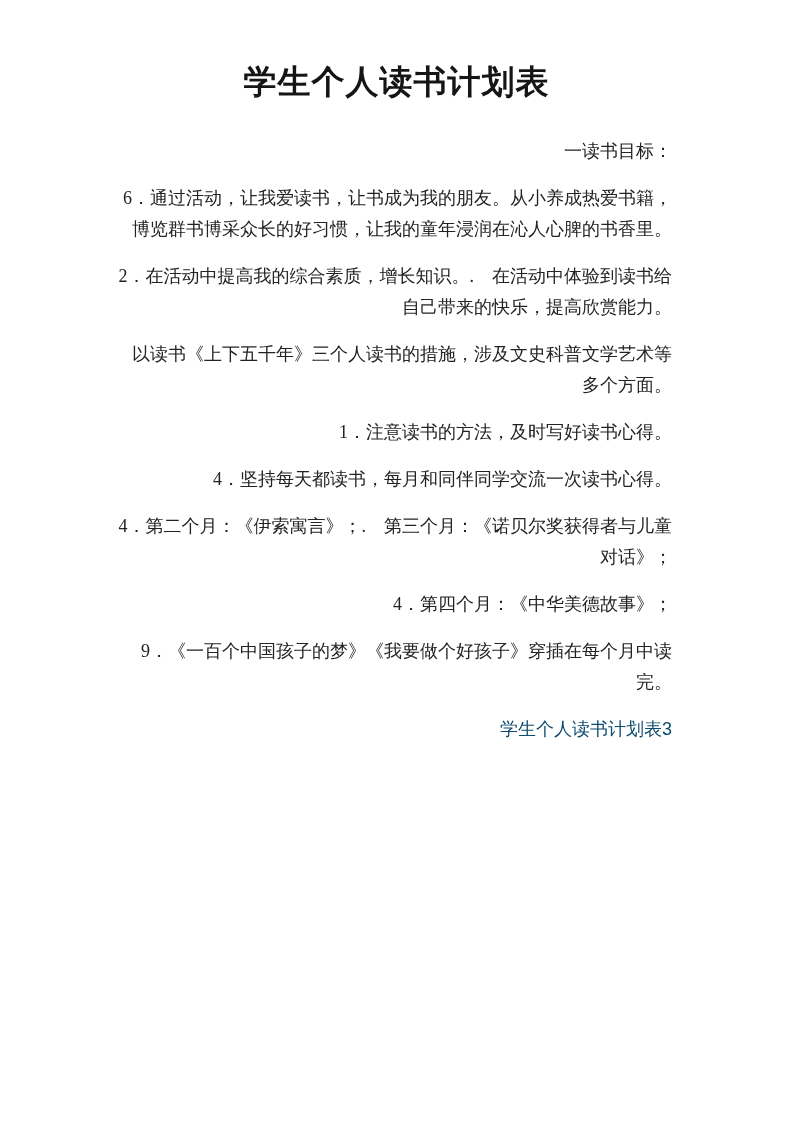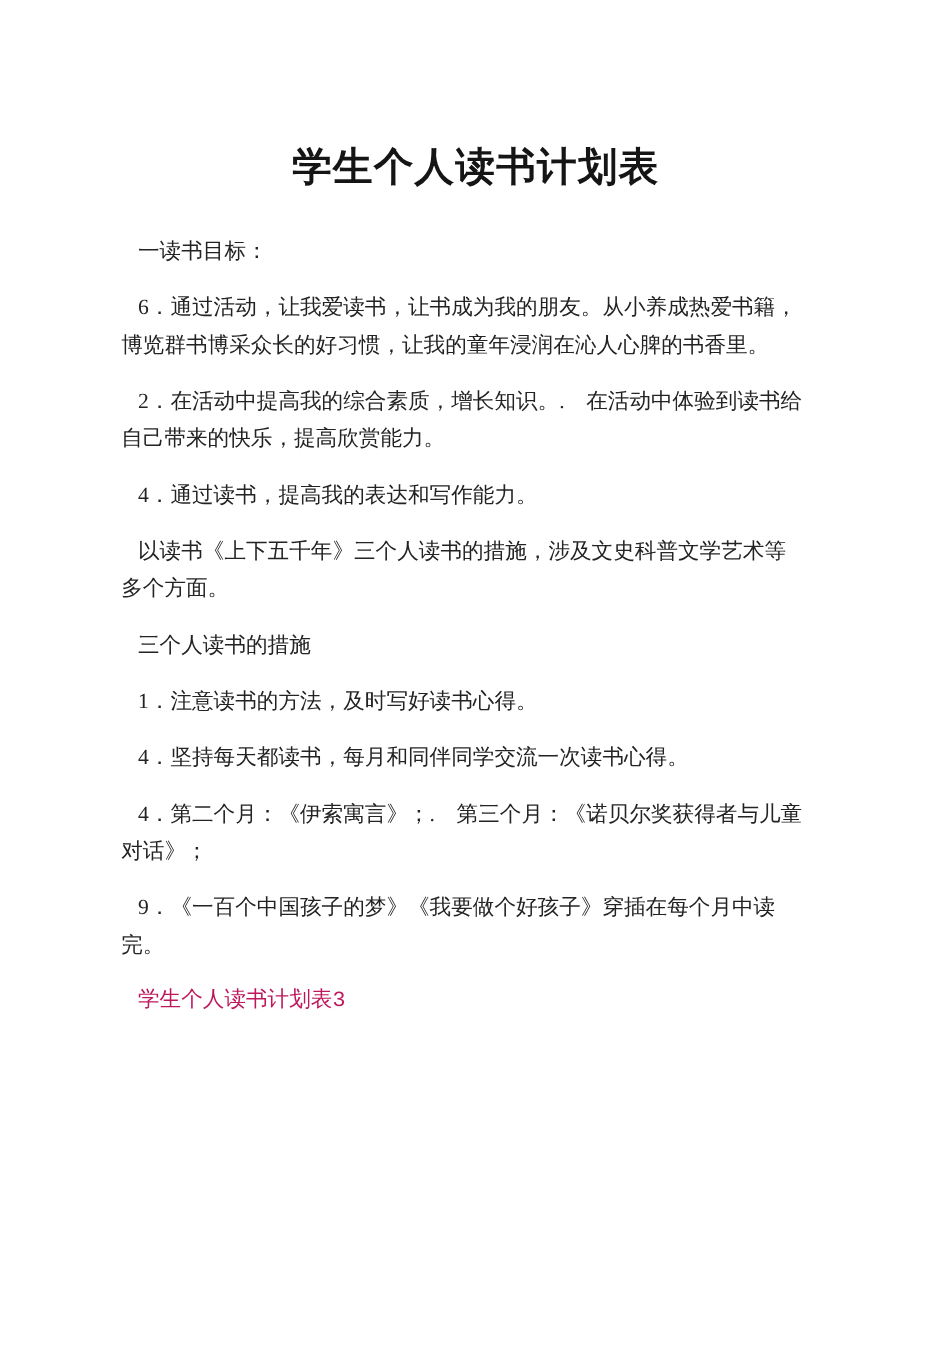--- a/index.html
+++ b/index.html
@@ -11,78 +11,77 @@
     width: 793px;
     height: 1122px;
     overflow: hidden;
     font-family: "Liberation Serif", "DejaVu Serif", serif;
     color: #222222;
   }
   .page {
     box-sizing: border-box;
     width: 793px;
     height: 881px;
-    padding-top: 118px;
+    padding-top: 60px;
     background: #ffffff;
   }
   .doc-title {
     margin: 0 0 32px 0;
     font-size: 33px;
     line-height: 44px;
     font-weight: bold;
     text-align: center;
     color: #151515;
     letter-spacing: 1px;
   }
   .doc-body {
     padding: 0 121px 0 101px; 
   }
   .doc-body p {
     margin: 0 0 16px 0;
     font-size: 18px;
     line-height: 31px;
     text-indent: 14px; 
-    text-align: left;
+    text-align: right;
     word-break: break-all;
     color: #232323;
   }
   .doc-body p.footer {
-    font-family: Liberation Mono, monospace;
-    color: #be185d;
+    font-family: Liberation Sans, sans-serif;
+    color: #0c4a6e;
   }
 </style>
 </head>
 <body>
 
 <div class="page">
 
   <h1 class="doc-title">学生个人读书计划表</h1>
 
   <div class="doc-body">
 
     <p>一读书目标：</p>
 
     <p>6．通过活动，让我爱读书，让书成为我的朋友。从小养成热爱书籍，博览群书博采众长的好习惯，让我的童年浸润在沁人心脾的书香里。</p>
 
     <p>2．在活动中提高我的综合素质，增长知识。.　在活动中体验到读书给自己带来的快乐，提高欣赏能力。</p>
 
-    <p>4．通过读书，提高我的表达和写作能力。</p>
 
 
     <p>以读书《上下五千年》三个人读书的措施，涉及文史科普文学艺术等多个方面。</p>
 
-    <p>三个人读书的措施</p>
 
     <p>1．注意读书的方法，及时写好读书心得。</p>
 
     <p>4．坚持每天都读书，每月和同伴同学交流一次读书心得。</p>
 
 
 
     <p>4．第二个月：《伊索寓言》；.　第三个月：《诺贝尔奖获得者与儿童对话》；</p>
 
+    <p>4．第四个月：《中华美德故事》；</p>
 
     <p>9．《一百个中国孩子的梦》《我要做个好孩子》穿插在每个月中读完。</p>
 
     <p class="footer">学生个人读书计划表3</p>
 
   </div>
 </div>
 
 </body></html>

